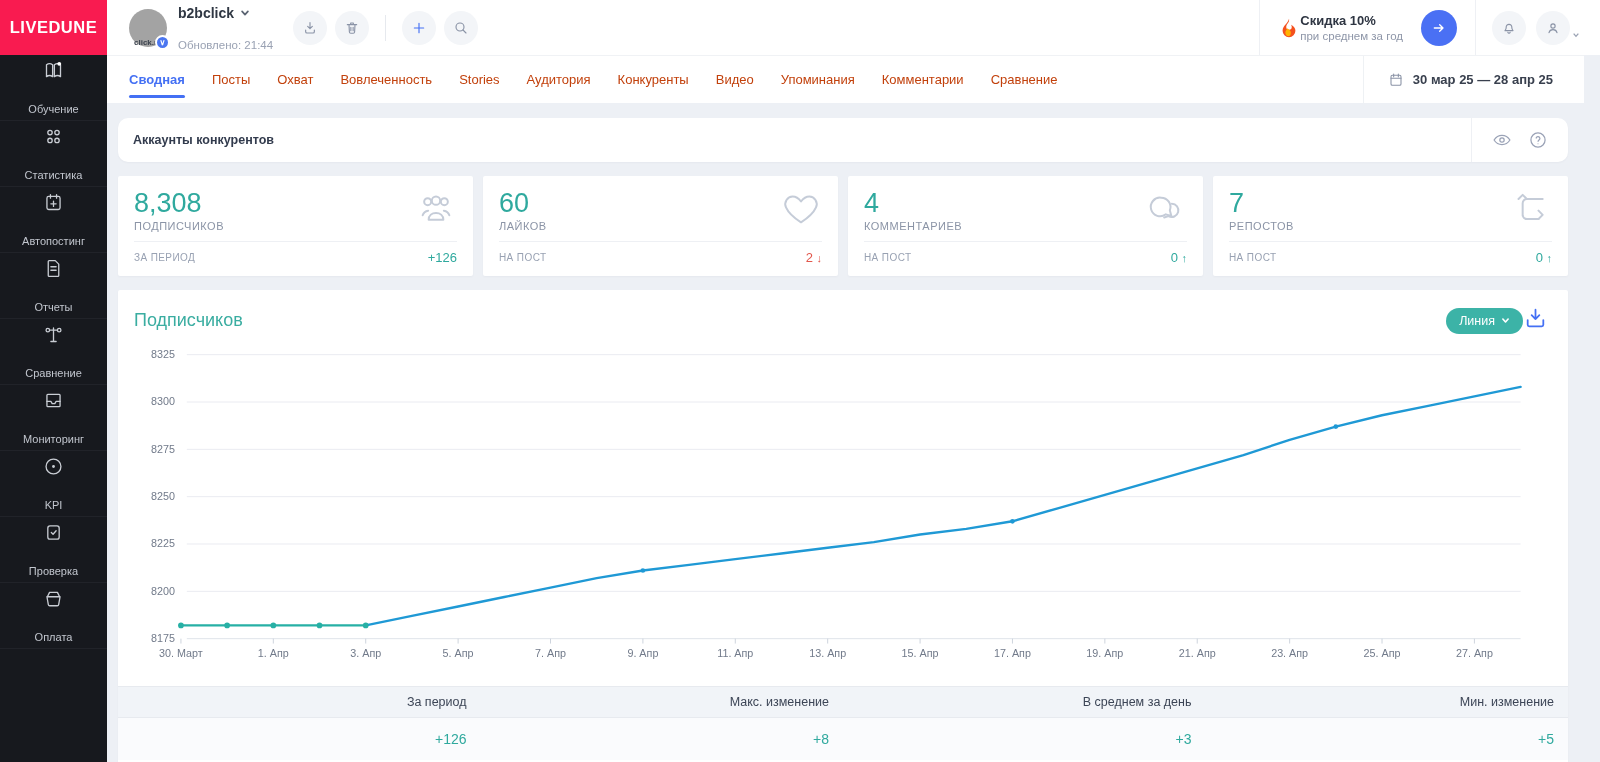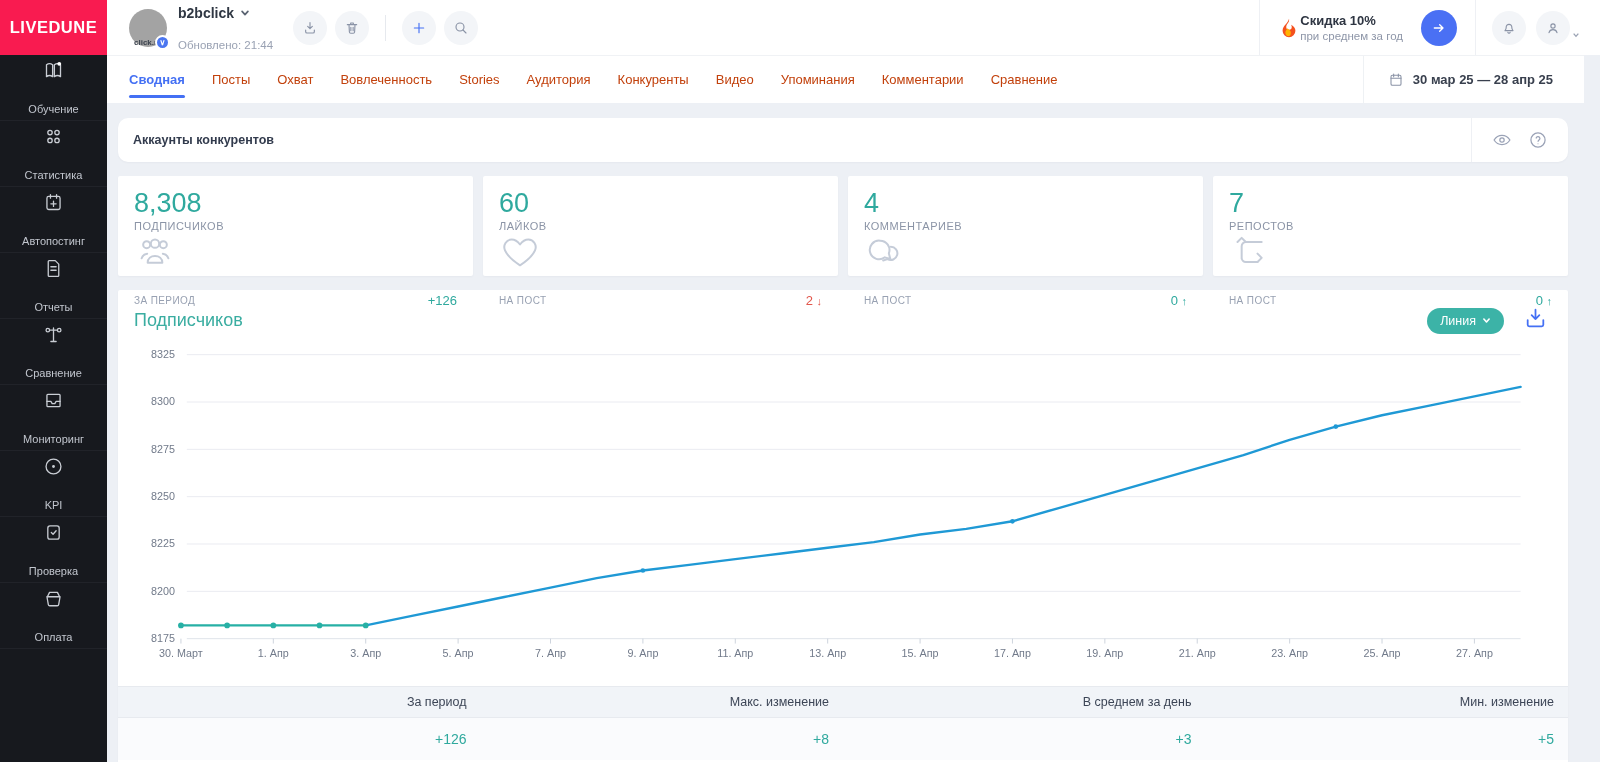--- a/index.html
+++ b/index.html
@@ -81,38 +81,38 @@
   .section-bar h2 { font-size:12.5px; color:#323b4d; padding-left:15px; }
   .section-icons { margin-left:auto; height:100%; display:flex; align-items:center;
     gap:16px; border-left:1px solid #eef0f4; padding:0 20px; }
   .section-icons svg { width:20px; height:20px; stroke:#9aa2b6; stroke-width:1.5;
     fill:none; stroke-linecap:round; stroke-linejoin:round; cursor:pointer; }
 
   .cards { display:grid; grid-template-columns:repeat(4,1fr); gap:10px;
     margin-top:14px; }
   .card { background:#fff; border-radius:2px; height:100px; padding:13px 16px 0;
     box-shadow:0 1px 2px rgba(40,50,80,.04); }
-  .card-top { display:flex; justify-content:space-between;flex-direction:column; }
+  .card-top { display:flex; justify-content:space-between; }
   .card-num { font-size:27px; color:#2fa99e; font-weight:normal; line-height:1.05; }
   .card-label { font-size:11px; color:#8b94a6; letter-spacing:.5px; margin-top:3px; }
   .card-icon svg { width:42px; height:40px; stroke:#c5ccd8; stroke-width:1.2;
     fill:none; stroke-linecap:round; stroke-linejoin:round; }
   .card-foot { border-top:1px solid #eef0f4; margin-top:8px; height:31px;
     display:flex; align-items:center; justify-content:space-between; }
   .cf-label { font-size:10px; color:#98a1b2; letter-spacing:.4px; }
   .cf-value { font-size:13px; color:#2fa99e; }
   .cf-value .arr { font-size:11px; }
   .cf-value.red { color:#e2574c; }
 
   
   .chart-card { background:#fff; border-radius:2px; margin-top:14px;
     box-shadow:0 1px 2px rgba(40,50,80,.04); padding-bottom:4px; }
   .chart-head { display:flex; align-items:center; padding:16px 20px 0 16px; }
   .chart-title { font-size:18px; color:#3aada1; font-weight:normal; }
-  .chart-tools { margin-left:auto; display:flex; align-items:center; gap:19px; }
+  .chart-tools { margin-left:auto; display:flex; align-items:center; gap:0; }
   .pill { background:#3cb3a7; color:#fff; border:none; border-radius:14px;
     font-size:12.5px; padding:6px 13px; display:flex; align-items:center; gap:6px;
     cursor:pointer; font-family:inherit; }
   .pill svg { width:9px; height:9px; stroke:#fff; stroke-width:2.2; fill:none;
     stroke-linecap:round; stroke-linejoin:round; }
   .chart-dl svg { width:25px; height:25px; stroke:#4470f4; stroke-width:1.7; fill:none;
     stroke-linecap:round; stroke-linejoin:round; cursor:pointer; }
   .chart-wrap { padding:4px 18px 0 12px; }
   .chart-wrap svg { display:block; width:100%; }
 

